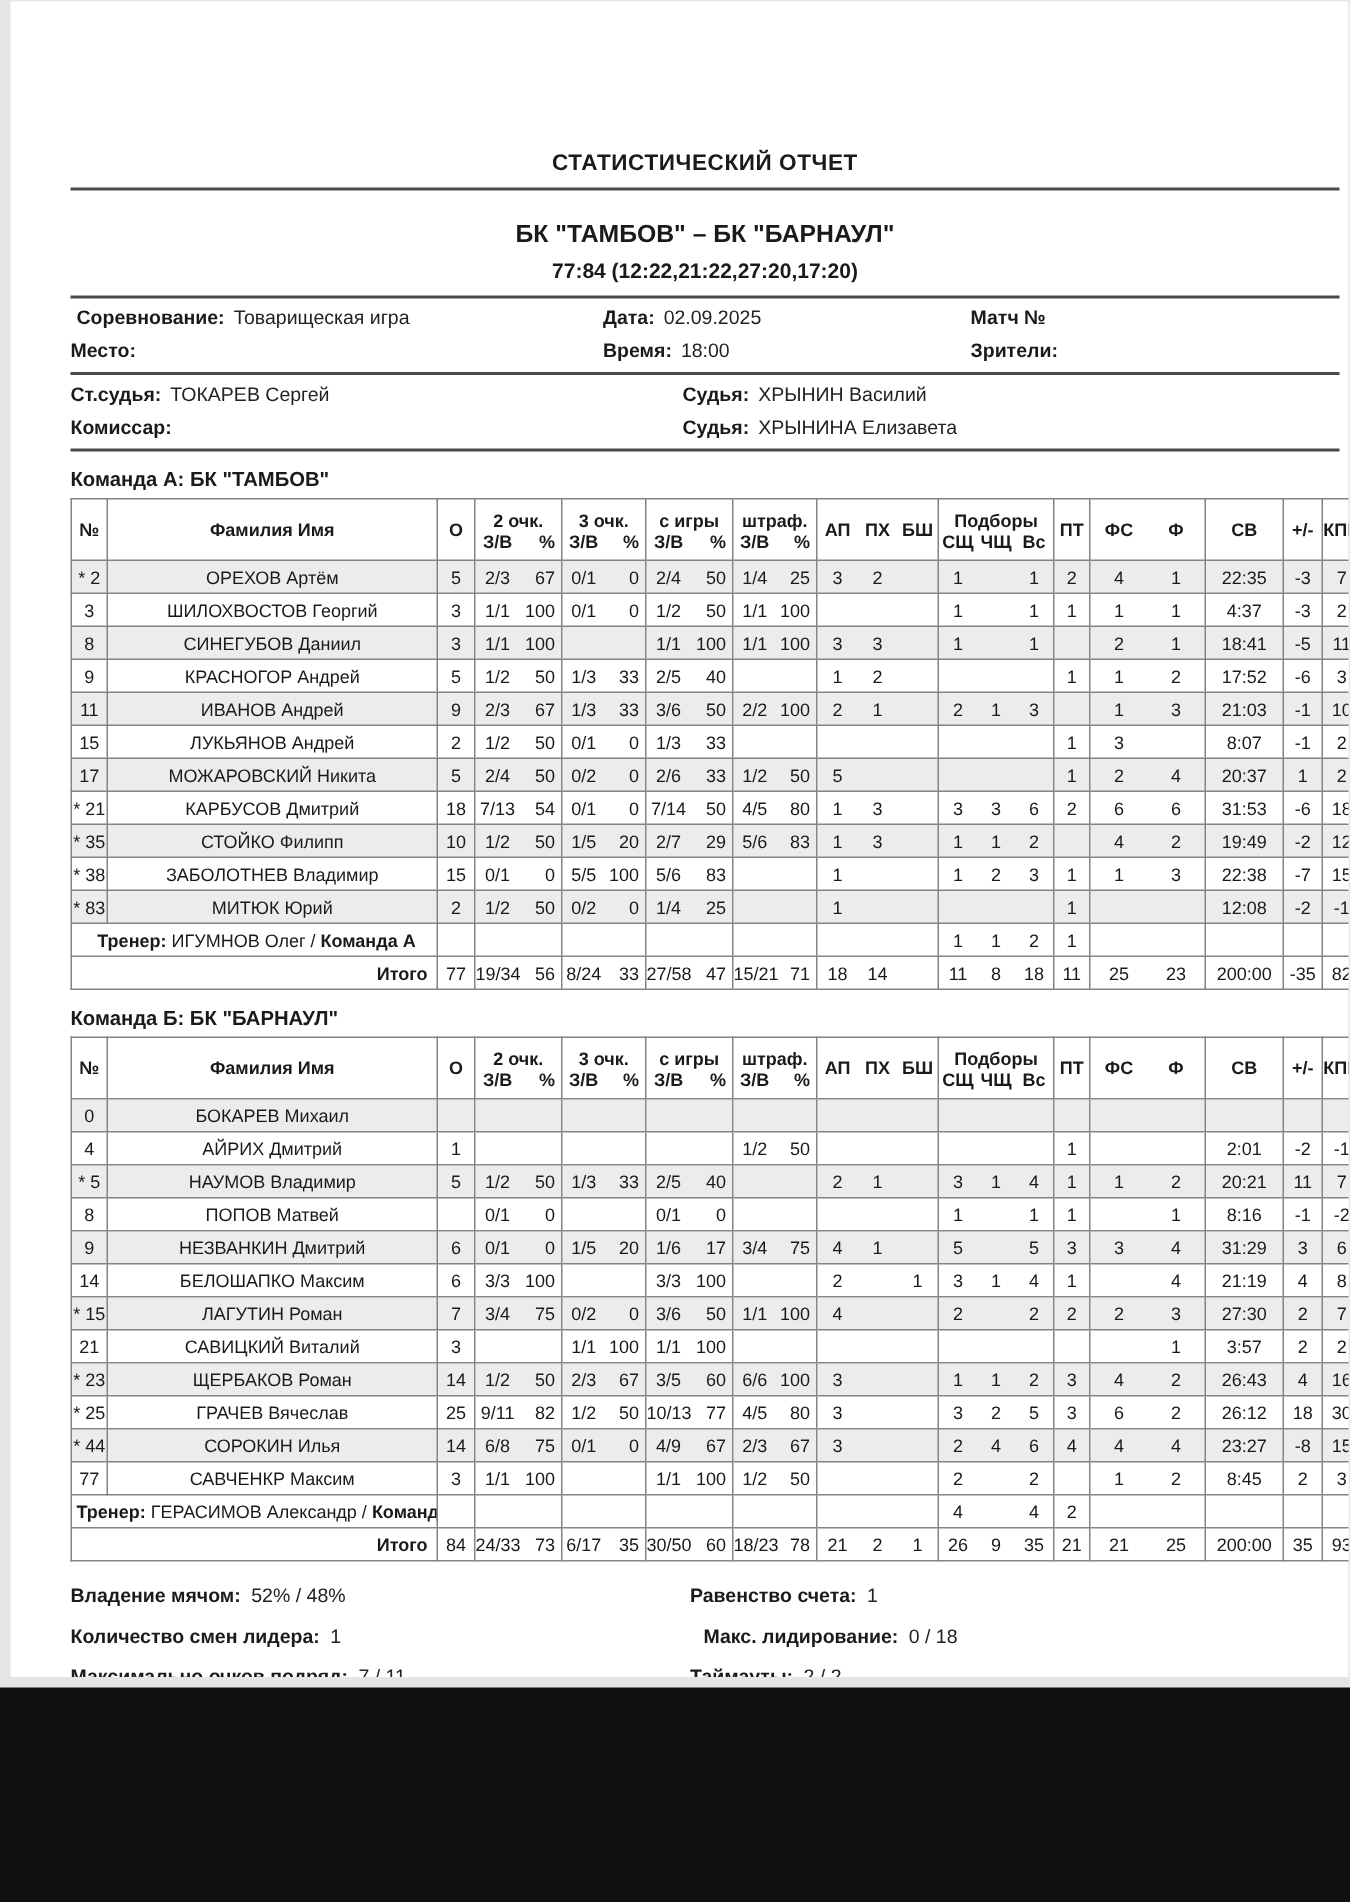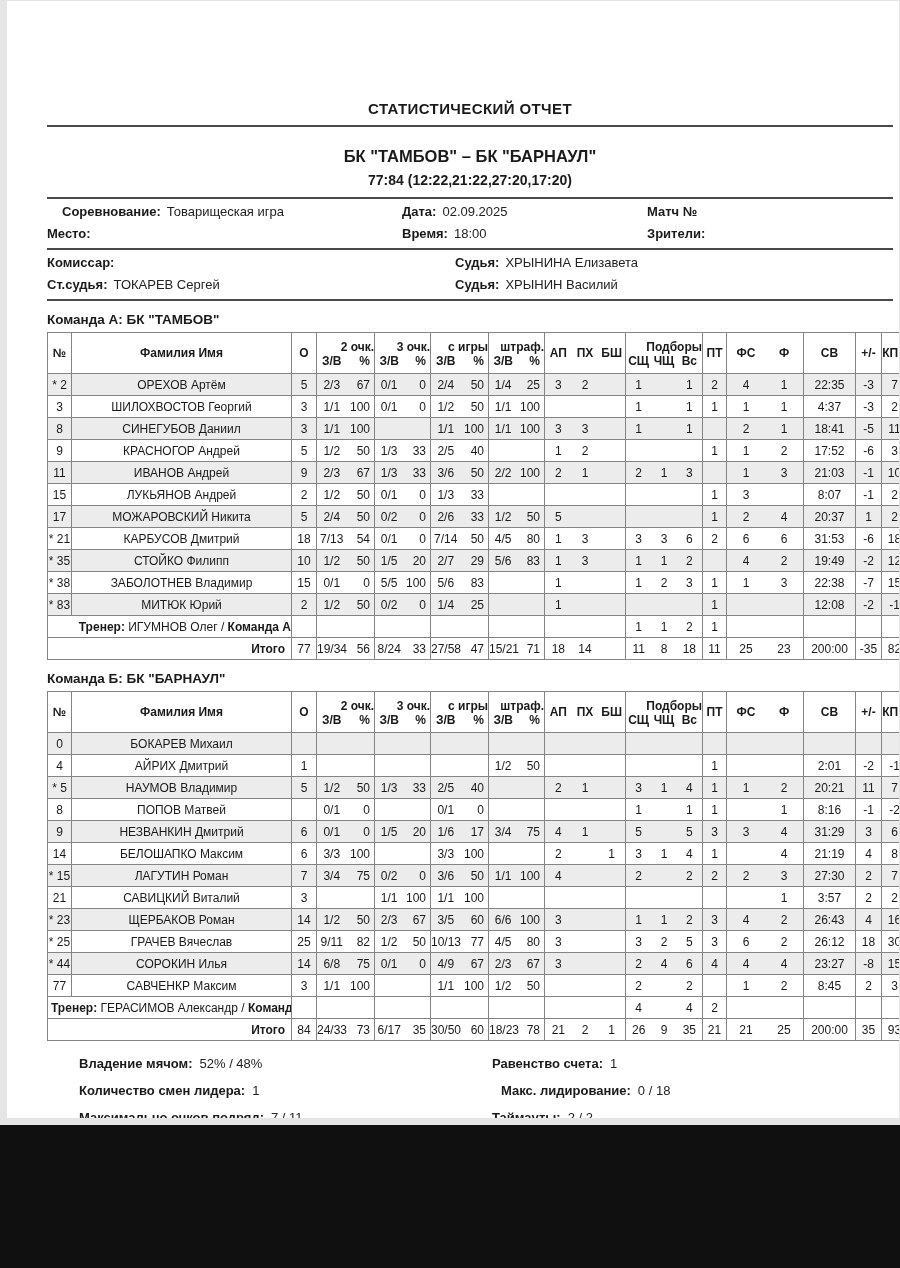--- a/index.html
+++ b/index.html
@@ -33,69 +33,69 @@
   td.c-num{text-align:right;padding-right:3px;}
   td.c-name{text-align:left;padding-left:4px;}
   td.c-sv{text-align:right;padding-right:4px;}
   .sub2{display:flex;width:100%;}
   .sub2 .zv{flex:1.25;text-align:center;}
   .sub2 .pct{flex:1;text-align:right;padding-right:4px;}
   .sub3{display:flex;width:100%;}
   .sub3 span{flex:1;text-align:center;}
   .sub2f{display:flex;width:100%;}
   .sub2f span{flex:1;text-align:center;}
-  th .h-top{text-align:right;line-height:14px;padding-top:1px;}
+  th .h-top{text-align:center;line-height:14px;padding-top:1px;}
   th .h-sub{line-height:14px;}
   th.mid{text-align:center;}
   tr.coach td{background:#fff;}
-  tr.coach .coach-cell{text-align:right;padding-left:3px;}
+  tr.coach .coach-cell{text-align:center;padding-left:3px;}
   tr.total td{background:#fff;}
   tr.total .total-lbl{text-align:right;font-weight:bold;padding-right:6px;}
 
-  .summary{margin-top:12px;margin-left:32px;}
+  .summary{margin-top:12px;}
   .sum-line{position:relative;height:27px;font-size:13px;}
   .sum-line b{margin-right:7px;}
   .legend{margin-top:96px;font-size:11px;line-height:15.5px;color:#161616;}
 </style>
 </head>
 <body>
 
 <div class="frame">
 <div class="page">
 <div class="content">
 
   <div class="report-title">СТАТИСТИЧЕСКИЙ ОТЧЕТ</div>
   <div class="rule rule-1"></div>
 
   <div class="match-teams">БК "ТАМБОВ"  – БК "БАРНАУЛ"</div>
   <div class="match-score">77:84 (12:22,21:22,27:20,17:20)</div>
   <div class="rule rule-2"></div>
 
   <div class="info-block">
     <div class="info-line">
-      <span class="fld" style="left:15px"><b>Соревнование:</b><span class="val">Товарищеская игра</span></span>
+      <span class="fld" style="left:4px"><b>Соревнование:</b><span class="val">Товарищеская игра</span></span>
       <span class="fld" style="left:355px"><b>Дата:</b><span class="val">02.09.2025</span></span>
       <span class="fld" style="left:600px"><b>Матч №</b></span>
     </div>
     <div class="info-line">
       <span class="fld" style="left:0"><b>Место:</b></span>
       <span class="fld" style="left:355px"><b>Время:</b><span class="val">18:00</span></span>
       <span class="fld" style="left:600px"><b>Зрители:</b></span>
     </div>
   </div>
   <div class="rule"></div>
 
   <div class="info-block">
     <div class="info-line">
+      <span class="fld" style="left:0"><b>Ст.судья:</b><span class="val">ТОКАРЕВ Сергей</span></span>
+      <span class="fld" style="left:408px"><b>Судья:</b><span class="val">ХРЫНИН Василий</span></span>
+    </div>
+    <div class="info-line">
       <span class="fld" style="left:0"><b>Комиссар:</b></span>
       <span class="fld" style="left:408px"><b>Судья:</b><span class="val">ХРЫНИНА Елизавета</span></span>
-    </div>
-    <div class="info-line">
-      <span class="fld" style="left:0"><b>Ст.судья:</b><span class="val">ТОКАРЕВ Сергей</span></span>
-      <span class="fld" style="left:408px"><b>Судья:</b><span class="val">ХРЫНИН Василий</span></span>
     </div>
   </div>
   <div class="rule"></div>
 
   <div class="team-label">Команда А:  БК "ТАМБОВ"</div>
   <table class="stats">
     <colgroup>
       <col style="width:24px">
             <col style="width:220px">
             <col style="width:25px">

